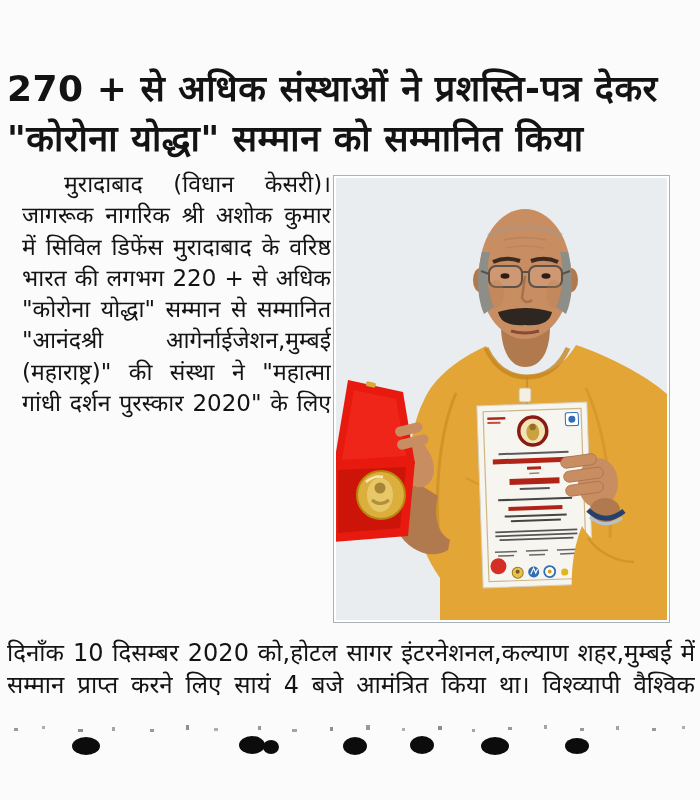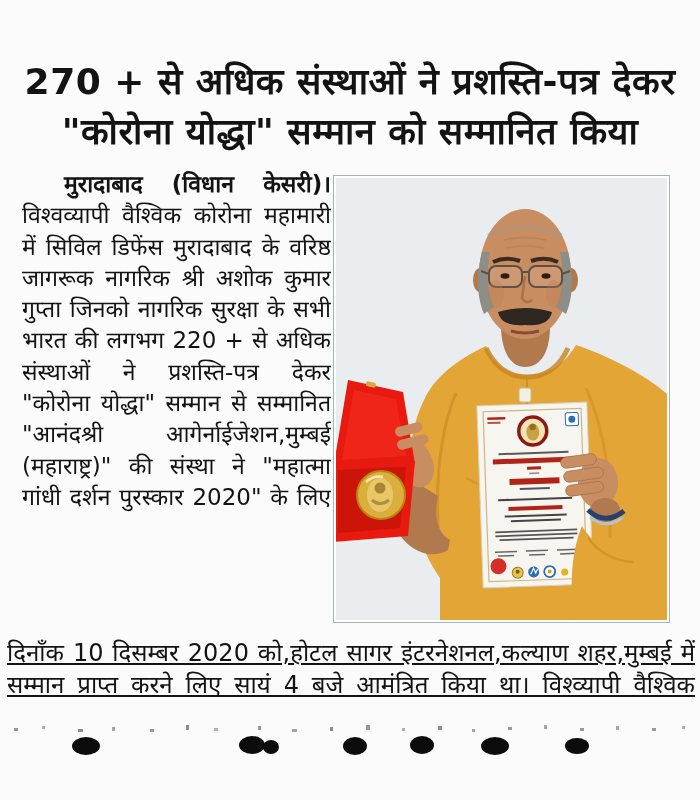--- a/index.html
+++ b/index.html
@@ -9,22 +9,22 @@
     height: 800px;
     margin: 0 auto;
     background: var(--page-bg, #fbfbfb);
     overflow: hidden;
     color: var(--ink, #131313);
     font-family: "DejaVu Sans", sans-serif;
   }
   .headline {
     position: absolute;
     top: 57px; left: 0; right: 0;
-    margin: 0;
-    text-align: center;
+    margin: 7px;
+    text-align: left;
     font-size: 36px;
     line-height: 50px;
     font-weight: 700;
     letter-spacing: 0.5px;
     color: var(--ink, #131313);
   }
   .column {
     position: absolute;
     left: 22px; top: 169px;
     width: 309px;
@@ -33,37 +33,36 @@
   }
   .column .line {
     height: 31.3px;
     line-height: 31.3px;
     overflow: hidden;
     text-align: justify;
     text-align-last: justify;
     white-space: normal;
   }
   .column .dateline {
-    font-weight: 700;
+    font-weight: 400;
     text-indent: 42px;
   }
   .fullpara {
     position: absolute;
     left: 7px; top: 637px;
     width: 688px;
     font-size: 24px;
     font-weight: 500;
   }
   .fullpara .line {
     height: 32.3px;
     line-height: 32.3px;
     overflow: hidden;
     text-align: justify;
     text-align-last: justify;
-    text-decoration: underline;
   }
   .photo {
     position: absolute;
     left: 333px; top: 175px;
     width: 337px; height: 448px;
     margin: 0;
     box-sizing: border-box;
     background: #ffffff;
     border: 1px solid var(--photo-border, #a9b2b4);
     padding: 2px;
@@ -80,26 +79,23 @@
 
 <div class="page">
 
   <h1 class="headline">
     <div>270 + से अधिक संस्थाओं ने प्रशस्ति-पत्र देकर</div>
     <div>"कोरोना योद्धा" सम्मान को सम्मानित किया</div>
   </h1>
 
   <div class="column">
     <div class="line dateline">मुरादाबाद (विधान केसरी)।</div>
-    <div class="line">विश्वव्यापी वैश्विक कोरोना महामारी</div>
+    <div class="line">जागरूक नागरिक श्री अशोक कुमार</div>
     <div class="line">में  सिविल डिफेंस मुरादाबाद के वरिष्ठ</div>
-    <div class="line">जागरूक नागरिक श्री अशोक कुमार</div>
-    <div class="line">गुप्ता जिनको नागरिक सुरक्षा के सभी</div>
     <div class="line">भारत की लगभग 220 + से अधिक</div>
-    <div class="line">संस्थाओं ने प्रशस्ति-पत्र देकर</div>
     <div class="line">"कोरोना योद्धा" सम्मान से सम्मानित</div>
     <div class="line">"आनंदश्री आगेर्नाईजेशन,मुम्बई</div>
     <div class="line">(महाराष्ट्र)" की संस्था ने "महात्मा</div>
     <div class="line">गांधी दर्शन पुरस्कार 2020" के लिए</div>
   </div>
 
   <figure class="photo">
     <svg width="331" height="442" viewBox="0 0 331 442" xmlns="http://www.w3.org/2000/svg">
       <rect x="0" y="0" width="331" height="442" style="fill:var(--photo-bg,#e9edef)"></rect>
 

